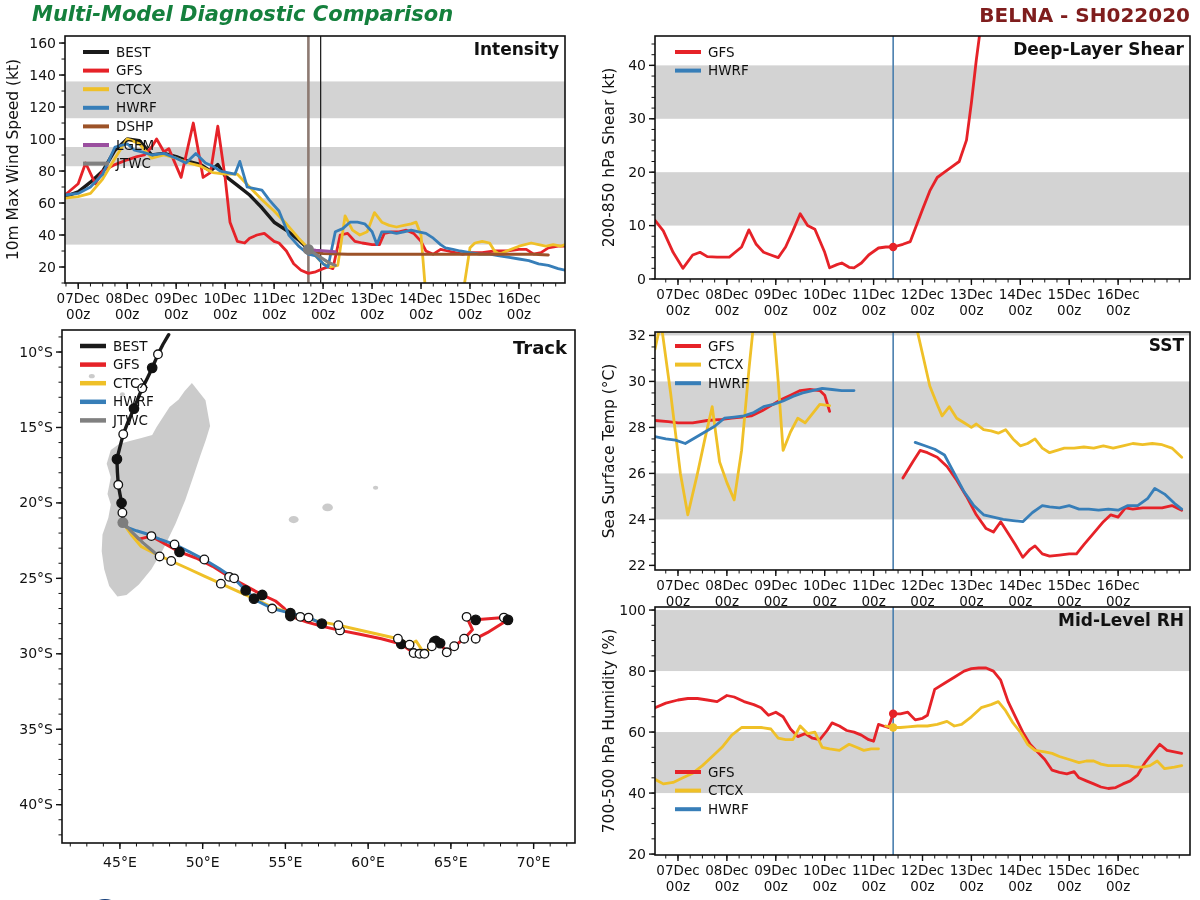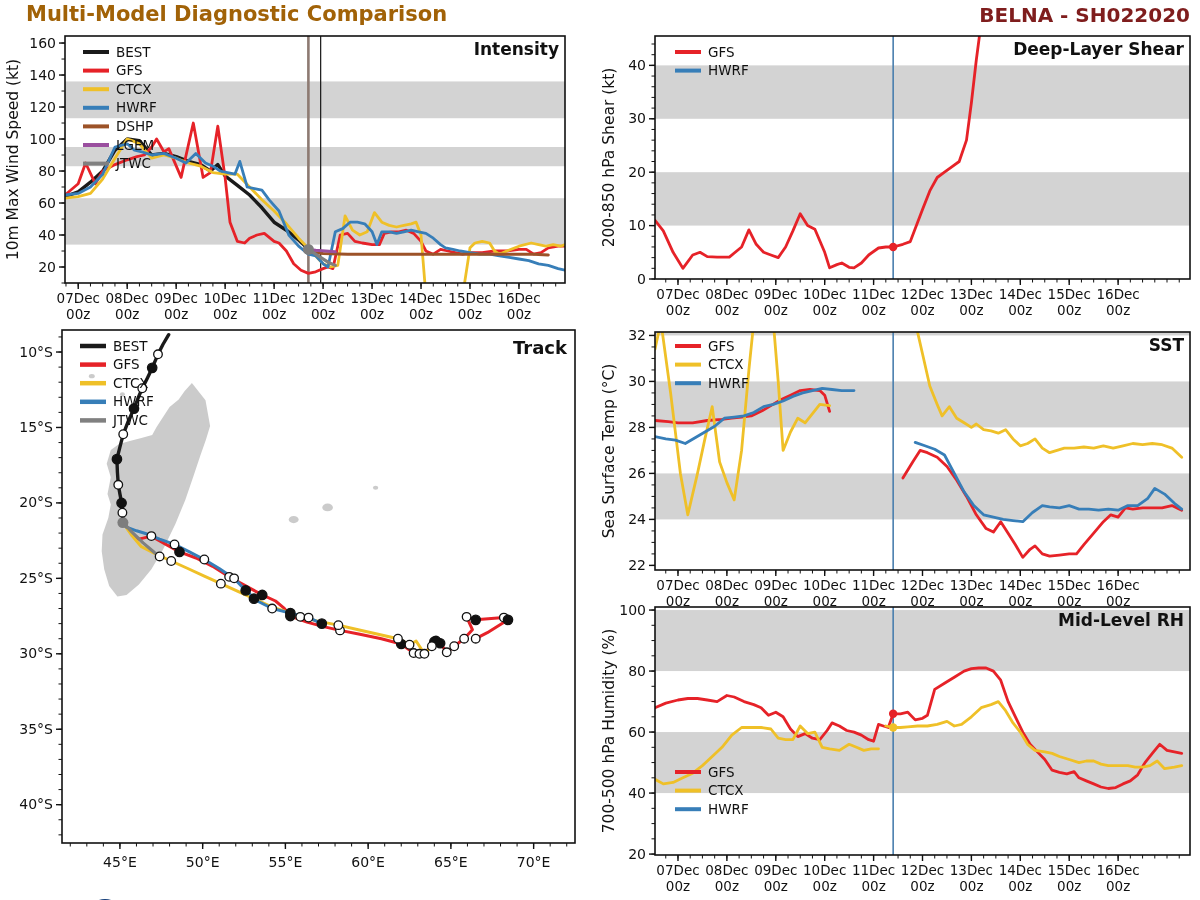--- a/index.html
+++ b/index.html
@@ -1,18 +1,18 @@
 <!DOCTYPE html>
 <html><head>
 <meta charset="utf-8">
 <style>
   html,body{margin:0;padding:0;background:#fff;}
   .canvas{position:relative;width:1200px;height:900px;overflow:hidden;background:#fff;
           font-family:"DejaVu Sans",sans-serif;color:#111;}
-  .main-title{position:absolute;left:26px;top:2px;font-size:21px;font-weight:bold;color:#a16207;}
+  .main-title{position:absolute;left:32px;top:2px;font-size:21px;font-weight:bold;color:#15803d;font-style:italic;}
   .storm-title{position:absolute;right:10px;top:3px;font-size:20px;font-weight:bold;color:#7f1d1d;}
   .mount{position:absolute;}
   #chart-intensity{left:0;top:28px;}
   #chart-track{left:0;top:324px;}
   #chart-shear{left:600px;top:28px;}
   #chart-sst{left:600px;top:324px;}
   #chart-rh{left:600px;top:602px;}
   .logo{position:absolute;left:2px;top:884px;text-align:center;}
   svg{font-family:"DejaVu Sans",sans-serif;display:block;}
 </style>

